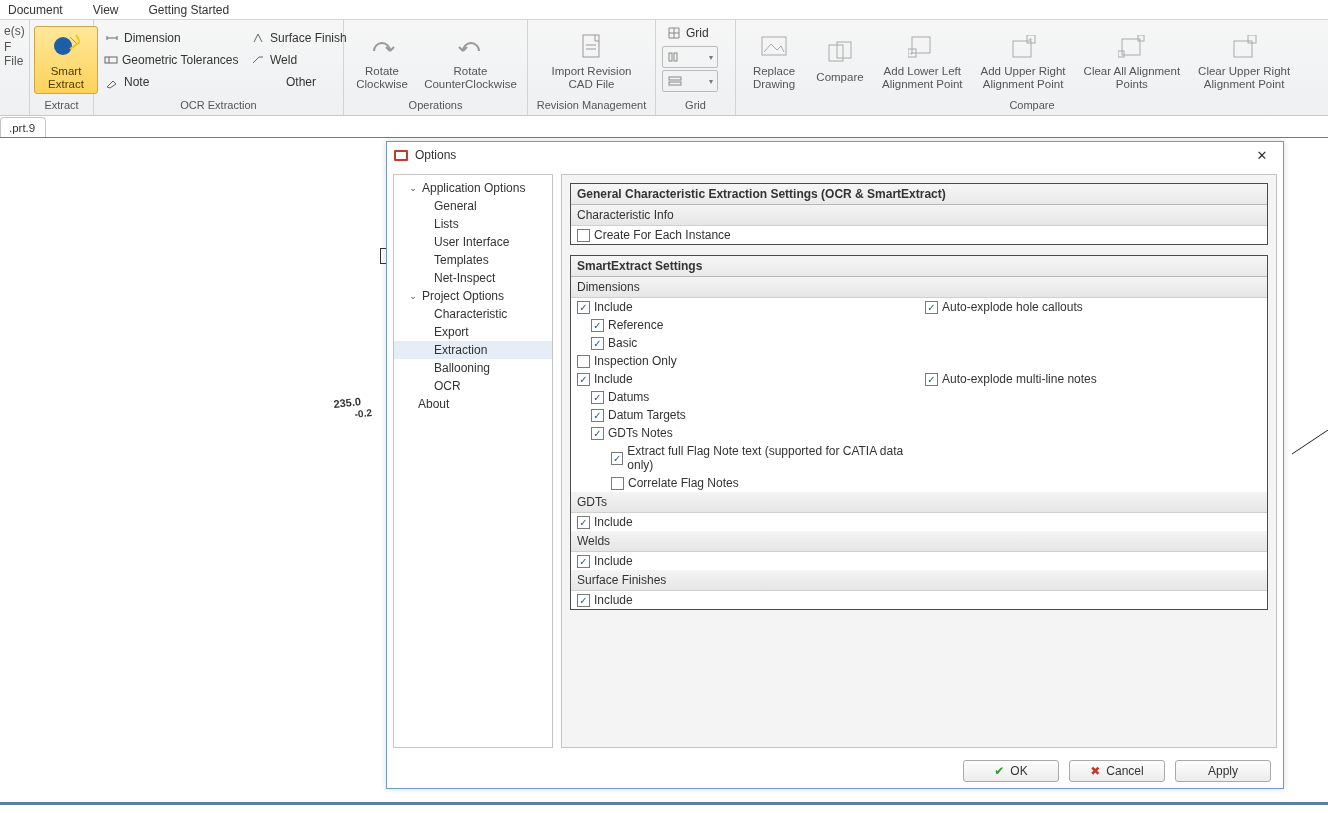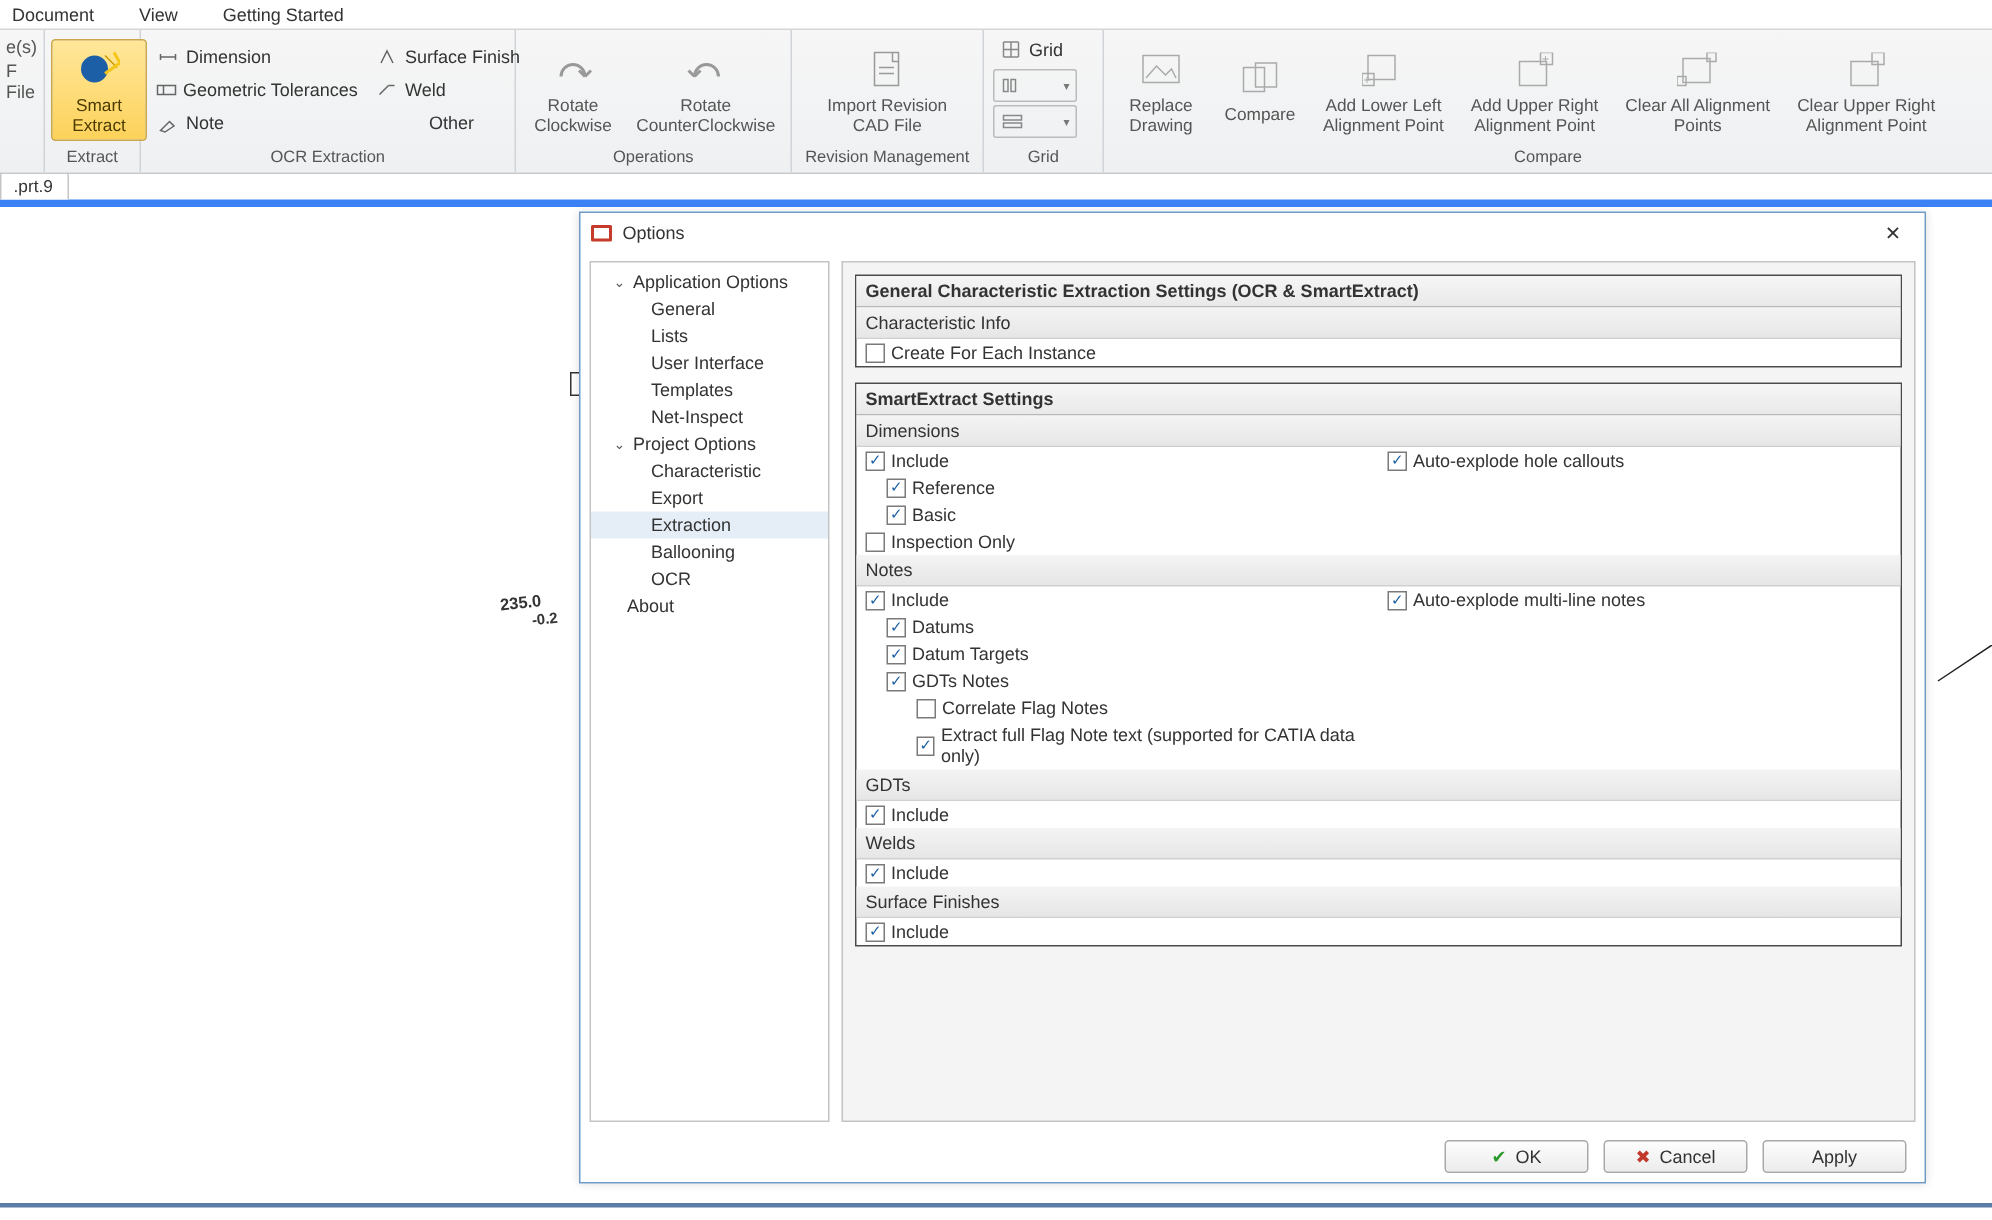--- a/index.html
+++ b/index.html
@@ -95,23 +95,23 @@
     width: 28px;
     font-size: 12px;
     color: #555;
     padding-left:2px;
   }
 
   
   .tab-strip {
     height: 22px;
     background: #fff;
-    border-bottom: 5px solid #3b82f6;
-    display: flex;
-    align-items: flex-end;
+    border-bottom: 1px solid #3b82f6;
+    display: flex;
+    align-items: center;
     padding-left: 0;
   }
   .doc-tab {
     height: 20px;
     padding: 2px 10px 0 8px;
     background: #fff;
     border: 1px solid #c4c4c4;
     border-bottom: none;
     border-radius: 4px 4px 0 0;
     margin-right: 2px;
@@ -594,46 +594,45 @@
               </div>
           </div>
           <div class="col">
             <div class="cbx-row">
                 <span class="cbx checked"></span>
                 <span>Auto-explode hole callouts</span>
               </div>
           </div>
         </div>
 
-        <div class="sub-title">Notes</div>
         <div class="twocol">
           <div class="col">
             <div class="cbx-row">
                 <span class="cbx checked"></span>
                 <span>Include</span>
               </div>
             <div class="cbx-row indent1">
                 <span class="cbx checked"></span>
                 <span>Datums</span>
               </div>
             <div class="cbx-row indent1">
                 <span class="cbx checked"></span>
                 <span>Datum Targets</span>
               </div>
             <div class="cbx-row indent1">
                 <span class="cbx checked"></span>
                 <span>GDTs Notes</span>
               </div>
             <div class="cbx-row indent2">
+                <span class="cbx checked"></span>
+                <span>Extract full Flag Note text (supported for CATIA data only)</span>
+              </div>
+            <div class="cbx-row indent2">
                 <span class="cbx"></span>
                 <span>Correlate Flag Notes</span>
-              </div>
-            <div class="cbx-row indent2">
-                <span class="cbx checked"></span>
-                <span>Extract full Flag Note text (supported for CATIA data only)</span>
               </div>
           </div>
           <div class="col">
             <div class="cbx-row">
                 <span class="cbx checked"></span>
                 <span>Auto-explode multi-line notes</span>
               </div>
           </div>
         </div>
 

